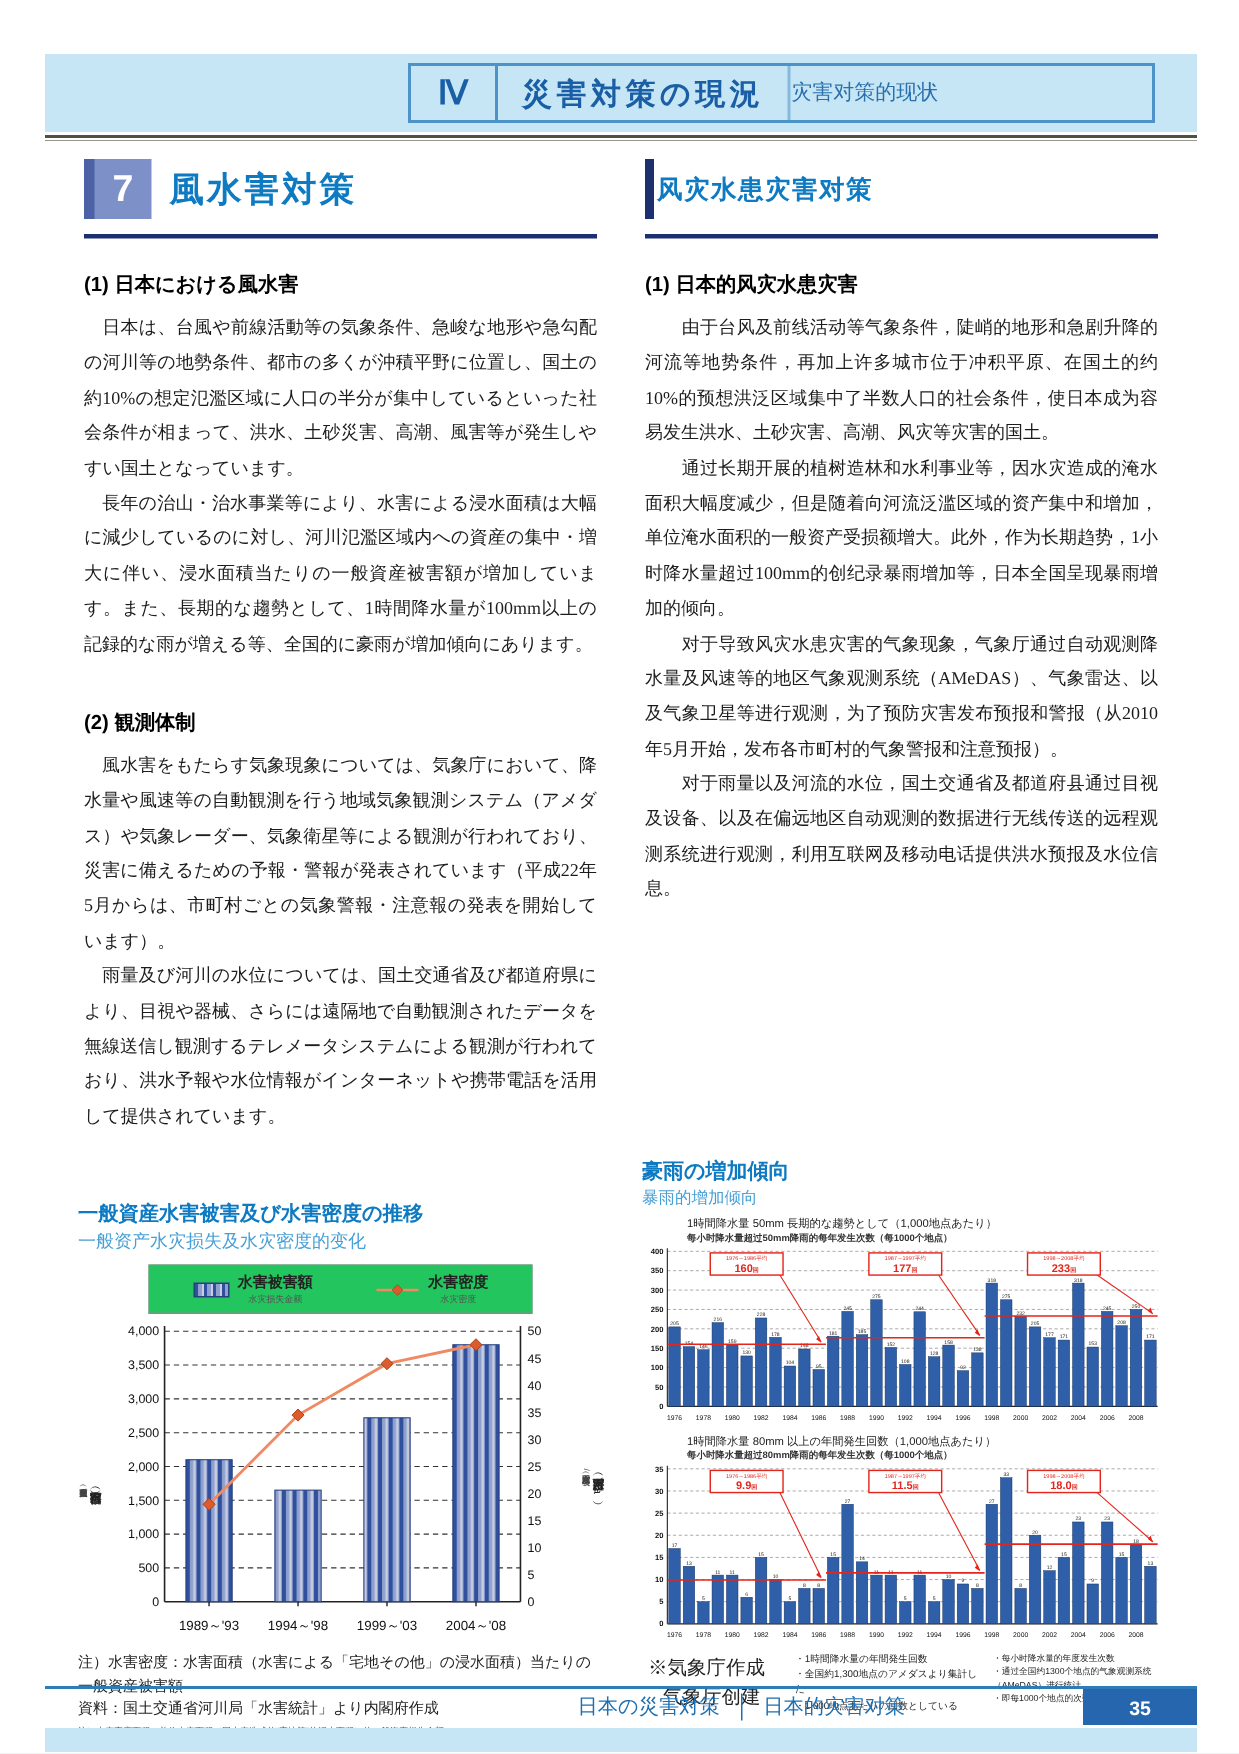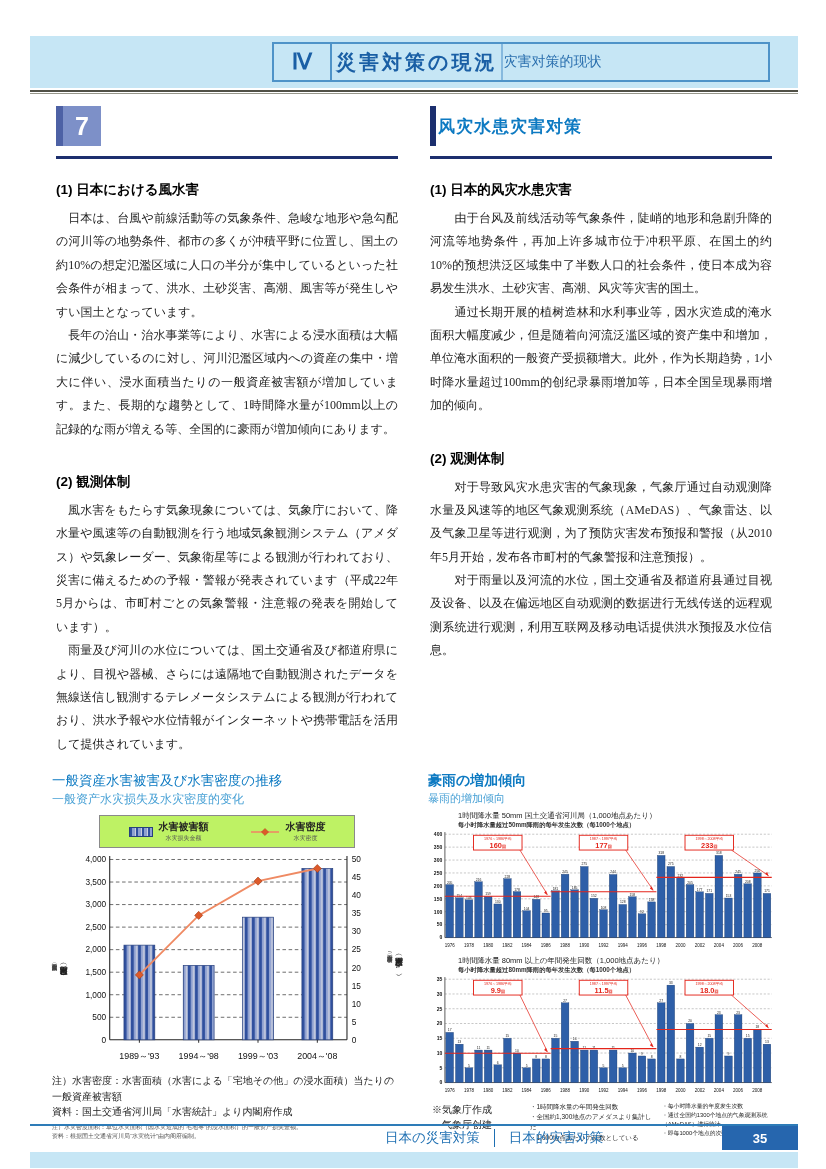--- a/index.html
+++ b/index.html
@@ -5,21 +5,21 @@
   html,body{margin:0;padding:0;background:#e8e8e8;}
   .page{position:relative;width:826px;height:1169px;background:#ffffff;overflow:hidden;
         font-family:"Liberation Sans",sans-serif;margin:0 auto;}
 
   
   .top-band{position:absolute;left:30px;right:28px;top:36px;height:52px;background:#c6e6f5;}
   .header-box{position:absolute;left:242px;top:6px;width:498px;height:40px;
               border:2px solid #4e93c8;display:flex;align-items:stretch;box-sizing:border-box;}
   .hb-roman{width:56px;display:flex;align-items:center;justify-content:center;
             font-size:22px;font-weight:bold;color:#1a5fa5;border-right:2px solid #4e93c8;}
-  .hb-jp{display:flex;align-items:center;padding:0 4px;font-size:20px;font-weight:bold;
+  .hb-jp{display:flex;align-items:center;padding:0 16px;font-size:20px;font-weight:bold;
          color:#1a5fa5;letter-spacing:3px;border-right:2px solid #86b9de;}
   .hb-cn{display:flex;align-items:center;padding:0 0;font-size:14px;color:#2a6fae;flex:1;}
   .top-rule{position:absolute;top:90px;left:30px;right:28px;height:5px;
     background:linear-gradient(to bottom,#505046 0,#505046 2px,#ffffff 2px,#ffffff 3.2px,#97978b 3.2px,#97978b 4.2px,transparent 4.2px);}
 
   
   .col-left{position:absolute;left:56px;top:104px;width:342px;height:662px;overflow:hidden;}
   .col-right{position:absolute;left:430px;top:104px;width:342px;height:662px;overflow:hidden;}
   .sec7{display:flex;align-items:center;gap:12px;height:44px;}
   .sec7-num{width:38px;height:40px;background:#7d90c8;border-left:7px solid #4d61a5;
@@ -28,24 +28,24 @@
   .secR{display:flex;align-items:center;gap:2px;height:44px;}
   .secR-bar{width:6px;height:40px;background:#1c2f6e;}
   .secR-title{font-size:17px;font-weight:bold;color:#0d7ac2;letter-spacing:1px;}
   .underline{height:3px;background:#1c2f6e;margin-top:8px;}
   .h{font-size:13.5px;font-weight:bold;color:#000;margin:22px 0 8px;}
   .h2gap{margin-top:32px;}
   .b{font-size:12px;line-height:1.95;color:#1c1c1c;text-align:justify;margin:0;font-family:Liberation Serif, serif;}
 
   
   .chart-left{position:absolute;left:52px;top:772px;width:350px;}
-  .cl-title-jp{font-size:13.5px;font-weight:normal;color:#0d7ac2;}
+  .cl-title-jp{font-size:13.5px;font-weight:bold;color:#0d7ac2;margin-top:28px;}
   .cl-title-cn{font-size:12px;color:#47a0d5;margin-top:1px;}
   .legend{width:238px;margin:7px auto 2px;border:1px solid #8a8a8a;padding:4px 8px;
-          display:flex;justify-content:space-around;align-items:center;background:#bef264;}
+          display:flex;justify-content:space-around;align-items:center;background:#22c55e;}
   .leg-item{display:flex;align-items:center;gap:6px;}
   .sw-bar{width:22px;height:8px;border:1px solid #27407e;
     background:repeating-linear-gradient(90deg,#30509e 0 2px,#8ea0d0 2px 4.5px,#c9cede 4.5px 6px);}
   .sw-line{width:30px;height:10px;}
   .leg-text{display:flex;flex-direction:column;align-items:center;}
   .leg-jp{font-size:10px;font-weight:bold;color:#222;}
   .leg-cn{font-size:6px;color:#555;}
   .combo-row{display:flex;align-items:center;}
   .vlab{writing-mode:vertical-rl;color:#222;line-height:1.1;flex:0 0 auto;}
   .vjp{font-size:8px;}
@@ -56,21 +56,21 @@
 
   
   .chart-right{position:absolute;left:428px;top:772px;width:348px;}
   .cr-title-jp{font-size:14px;font-weight:bold;color:#0d7ac2;}
   .cr-title-cn{font-size:11px;color:#47a0d5;margin:1px 0 5px;}
   .sub-jp{font-size:7.5px;color:#222;margin-left:30px;}
   .sub-cn{font-size:6.3px;font-weight:bold;color:#333;margin-left:30px;}
   .g{margin-top:4px;}
   .chart-right svg{width:100%;height:auto;display:block;}
   .fn-row{display:flex;gap:10px;margin-top:4px;align-items:flex-start;}
-  .fn-src{font-size:10px;color:#222;width:88px;padding-left:4px;line-height:1.5;}
+  .fn-src{font-size:13px;color:#222;width:88px;padding-left:4px;line-height:1.5;}
   .fn-src-cn{padding-left:10px;}
   .fn-jp{font-size:6.5px;color:#222;line-height:1.6;width:122px;white-space:pre-line;}
   .fn-cn{font-size:5.8px;color:#222;line-height:1.6;flex:1;white-space:pre-line;}
 
   
   .footer-rule{position:absolute;left:30px;right:28px;top:1124px;height:2px;background:#2e7cb8;}
   .footer-row{position:absolute;left:30px;right:28px;top:1126px;height:24px;display:flex;align-items:center;}
   .footer-spacer{width:355px;}
   .footer-jp,.footer-cn{color:#1e6fb2;font-size:13.5px;}
   .footer-div{width:1px;height:18px;background:#1e6fb2;margin:0 14px;}
@@ -88,40 +88,40 @@
       <div class="hb-roman">Ⅳ</div>
       <div class="hb-jp">災害対策の現況</div>
       <div class="hb-cn">灾害对策的现状</div>
     </div>
   </div>
   <div class="top-rule"></div>
 
   <div class="col-left">
     <div class="sec7">
       <div class="sec7-num">7</div>
+      <div class="sec7-title">風水害対策</div>
     </div>
     <div class="underline"></div>
     <h3 class="h">(1) 日本における風水害</h3>
     <p class="b">　日本は、台風や前線活動等の気象条件、急峻な地形や急勾配の河川等の地勢条件、都市の多くが沖積平野に位置し、国土の約10%の想定氾濫区域に人口の半分が集中しているといった社会条件が相まって、洪水、土砂災害、高潮、風害等が発生しやすい国土となっています。</p>
     <p class="b">　長年の治山・治水事業等により、水害による浸水面積は大幅に減少しているのに対し、河川氾濫区域内への資産の集中・増大に伴い、浸水面積当たりの一般資産被害額が増加しています。また、長期的な趨勢として、1時間降水量が100mm以上の記録的な雨が増える等、全国的に豪雨が増加傾向にあります。</p>
     <h3 class="h h2gap">(2) 観測体制</h3>
     <p class="b">　風水害をもたらす気象現象については、気象庁において、降水量や風速等の自動観測を行う地域気象観測システム（アメダス）や気象レーダー、気象衛星等による観測が行われており、災害に備えるための予報・警報が発表されています（平成22年5月からは、市町村ごとの気象警報・注意報の発表を開始しています）。</p>
     <p class="b">　雨量及び河川の水位については、国土交通省及び都道府県により、目視や器械、さらには遠隔地で自動観測されたデータを無線送信し観測するテレメータシステムによる観測が行われており、洪水予報や水位情報がインターネットや携帯電話を活用して提供されています。</p>
   </div>
 
   <div class="col-right">
     <div class="secR">
       <div class="secR-bar"></div>
       <div class="secR-title">风灾水患灾害对策</div>
     </div>
     <div class="underline"></div>
     <h3 class="h">(1) 日本的风灾水患灾害</h3>
     <p class="b">　　由于台风及前线活动等气象条件，陡峭的地形和急剧升降的河流等地势条件，再加上许多城市位于冲积平原、在国土的约10%的预想洪泛区域集中了半数人口的社会条件，使日本成为容易发生洪水、土砂灾害、高潮、风灾等灾害的国土。</p>
     <p class="b">　　通过长期开展的植树造林和水利事业等，因水灾造成的淹水面积大幅度减少，但是随着向河流泛滥区域的资产集中和增加，单位淹水面积的一般资产受损额增大。此外，作为长期趋势，1小时降水量超过100mm的创纪录暴雨增加等，日本全国呈现暴雨增加的倾向。</p>
-    <h3 class="h h2gap">(2) 观测体制</h3>
     <p class="b">　　对于导致风灾水患灾害的气象现象，气象厅通过自动观测降水量及风速等的地区气象观测系统（AMeDAS）、气象雷达、以及气象卫星等进行观测，为了预防灾害发布预报和警报（从2010年5月开始，发布各市町村的气象警报和注意预报）。</p>
     <p class="b">　　对于雨量以及河流的水位，国土交通省及都道府县通过目视及设备、以及在偏远地区自动观测的数据进行无线传送的远程观测系统进行观测，利用互联网及移动电话提供洪水预报及水位信息。</p>
   </div>
 
   <div class="chart-left">
     <div class="cl-title-jp">一般資産水害被害及び水害密度の推移</div>
     <div class="cl-title-cn">一般资产水灾损失及水灾密度的变化</div>
     <div class="legend">
       <div class="leg-item">
         <span class="sw-bar"></span>
@@ -211,21 +211,21 @@
     <div class="note-jp">注）水害密度：水害面積（水害による「宅地その他」の浸水面積）当たりの一般資産被害額
 資料：国土交通省河川局「水害統計」より内閣府作成</div>
     <div class="note-cn">注）水灾密度面积：单位水灾面积（因水灾造成的“宅地等”的浸水面积）的一般资产损失金额。
 资料：根据国土交通省河川局“水灾统计”由内阁府编制。</div>
   </div>
 
   <div class="chart-right">
     <div class="cr-title-jp">豪雨の増加傾向</div>
     <div class="cr-title-cn">暴雨的增加倾向</div>
 
-    <div class="sub-jp">1時間降水量 50mm 国土交通省河川局（1,000地点あたり）</div>
+    <div class="sub-jp">1時間降水量 50mm 長期的な趨勢として（1,000地点あたり）</div>
     <div class="sub-cn">每小时降水量超过50mm降雨的每年发生次数（每1000个地点）</div>
     <svg id="rain50" viewBox="0 0 330 116">
         <line x1="16" y1="89.75" x2="326" y2="89.75" stroke="#888" stroke-width="0.45" stroke-dasharray="2,1.6"></line>
         <line x1="16" y1="77.5" x2="326" y2="77.5" stroke="#888" stroke-width="0.45" stroke-dasharray="2,1.6"></line>
         <line x1="16" y1="65.25" x2="326" y2="65.25" stroke="#888" stroke-width="0.45" stroke-dasharray="2,1.6"></line>
         <line x1="16" y1="53" x2="326" y2="53" stroke="#888" stroke-width="0.45" stroke-dasharray="2,1.6"></line>
         <line x1="16" y1="40.75" x2="326" y2="40.75" stroke="#888" stroke-width="0.45" stroke-dasharray="2,1.6"></line>
         <line x1="16" y1="28.5" x2="326" y2="28.5" stroke="#888" stroke-width="0.45" stroke-dasharray="2,1.6"></line>
         <line x1="16" y1="16.25" x2="326" y2="16.25" stroke="#888" stroke-width="0.45" stroke-dasharray="2,1.6"></line>
         <line x1="16" y1="4" x2="326" y2="4" stroke="#888" stroke-width="0.45" stroke-dasharray="2,1.6"></line>

